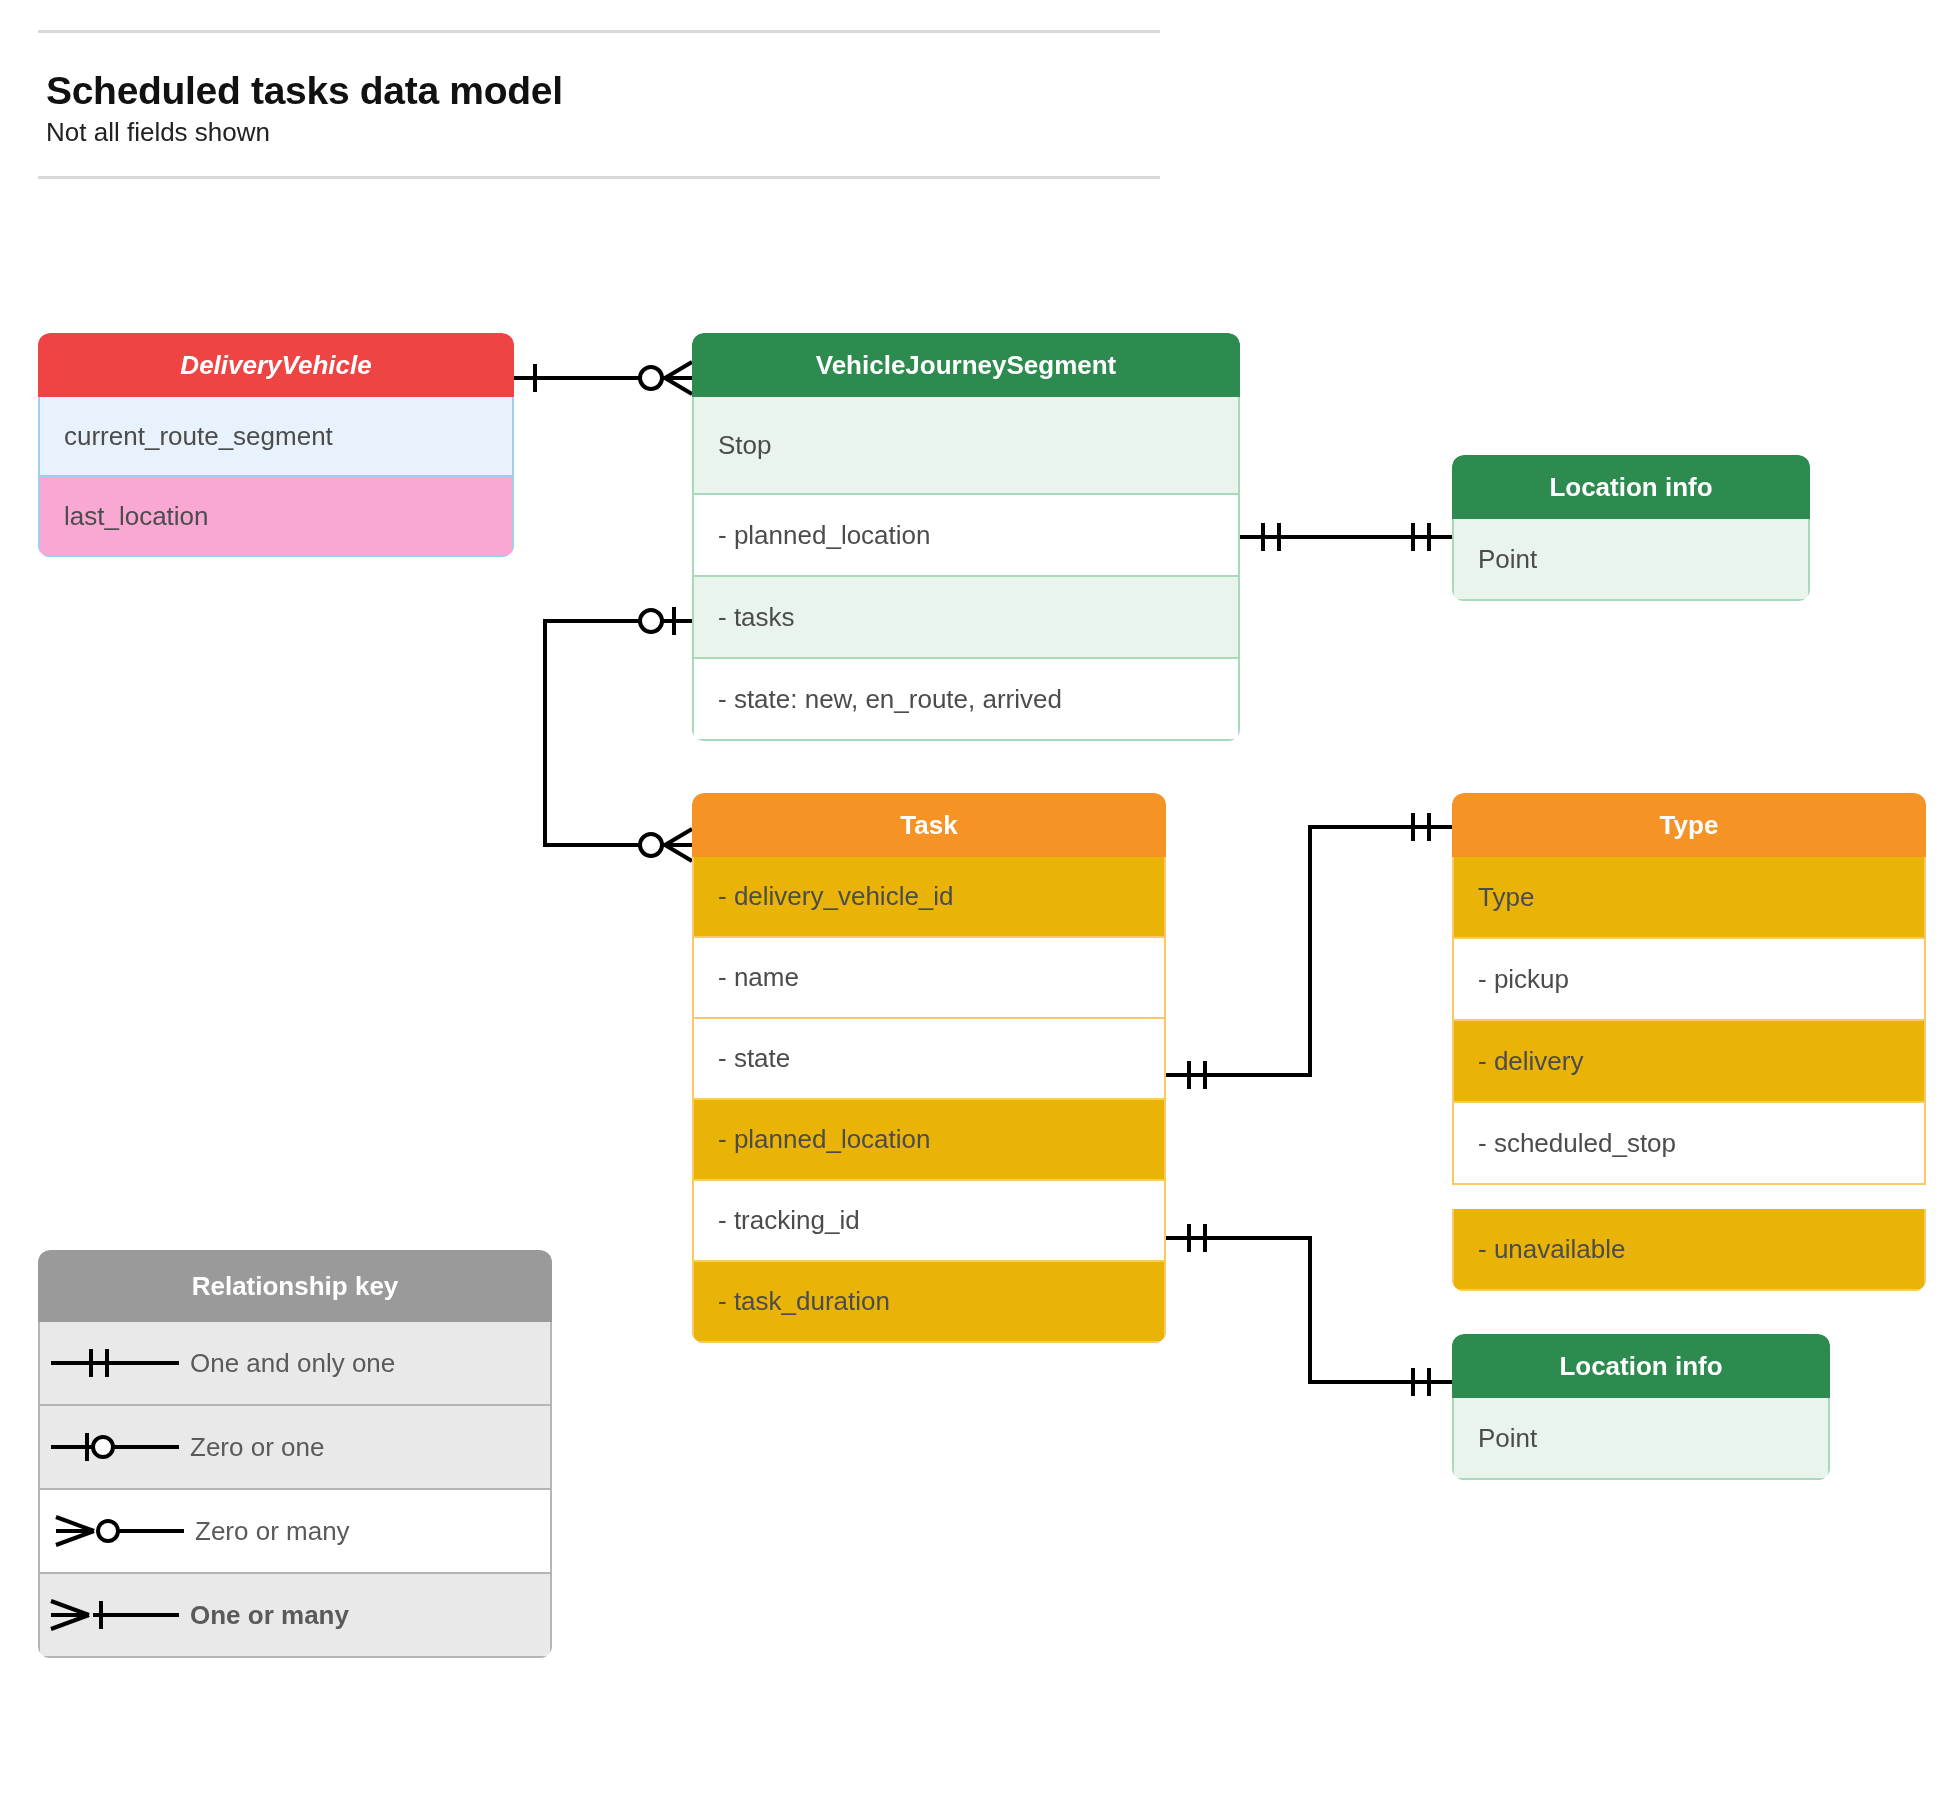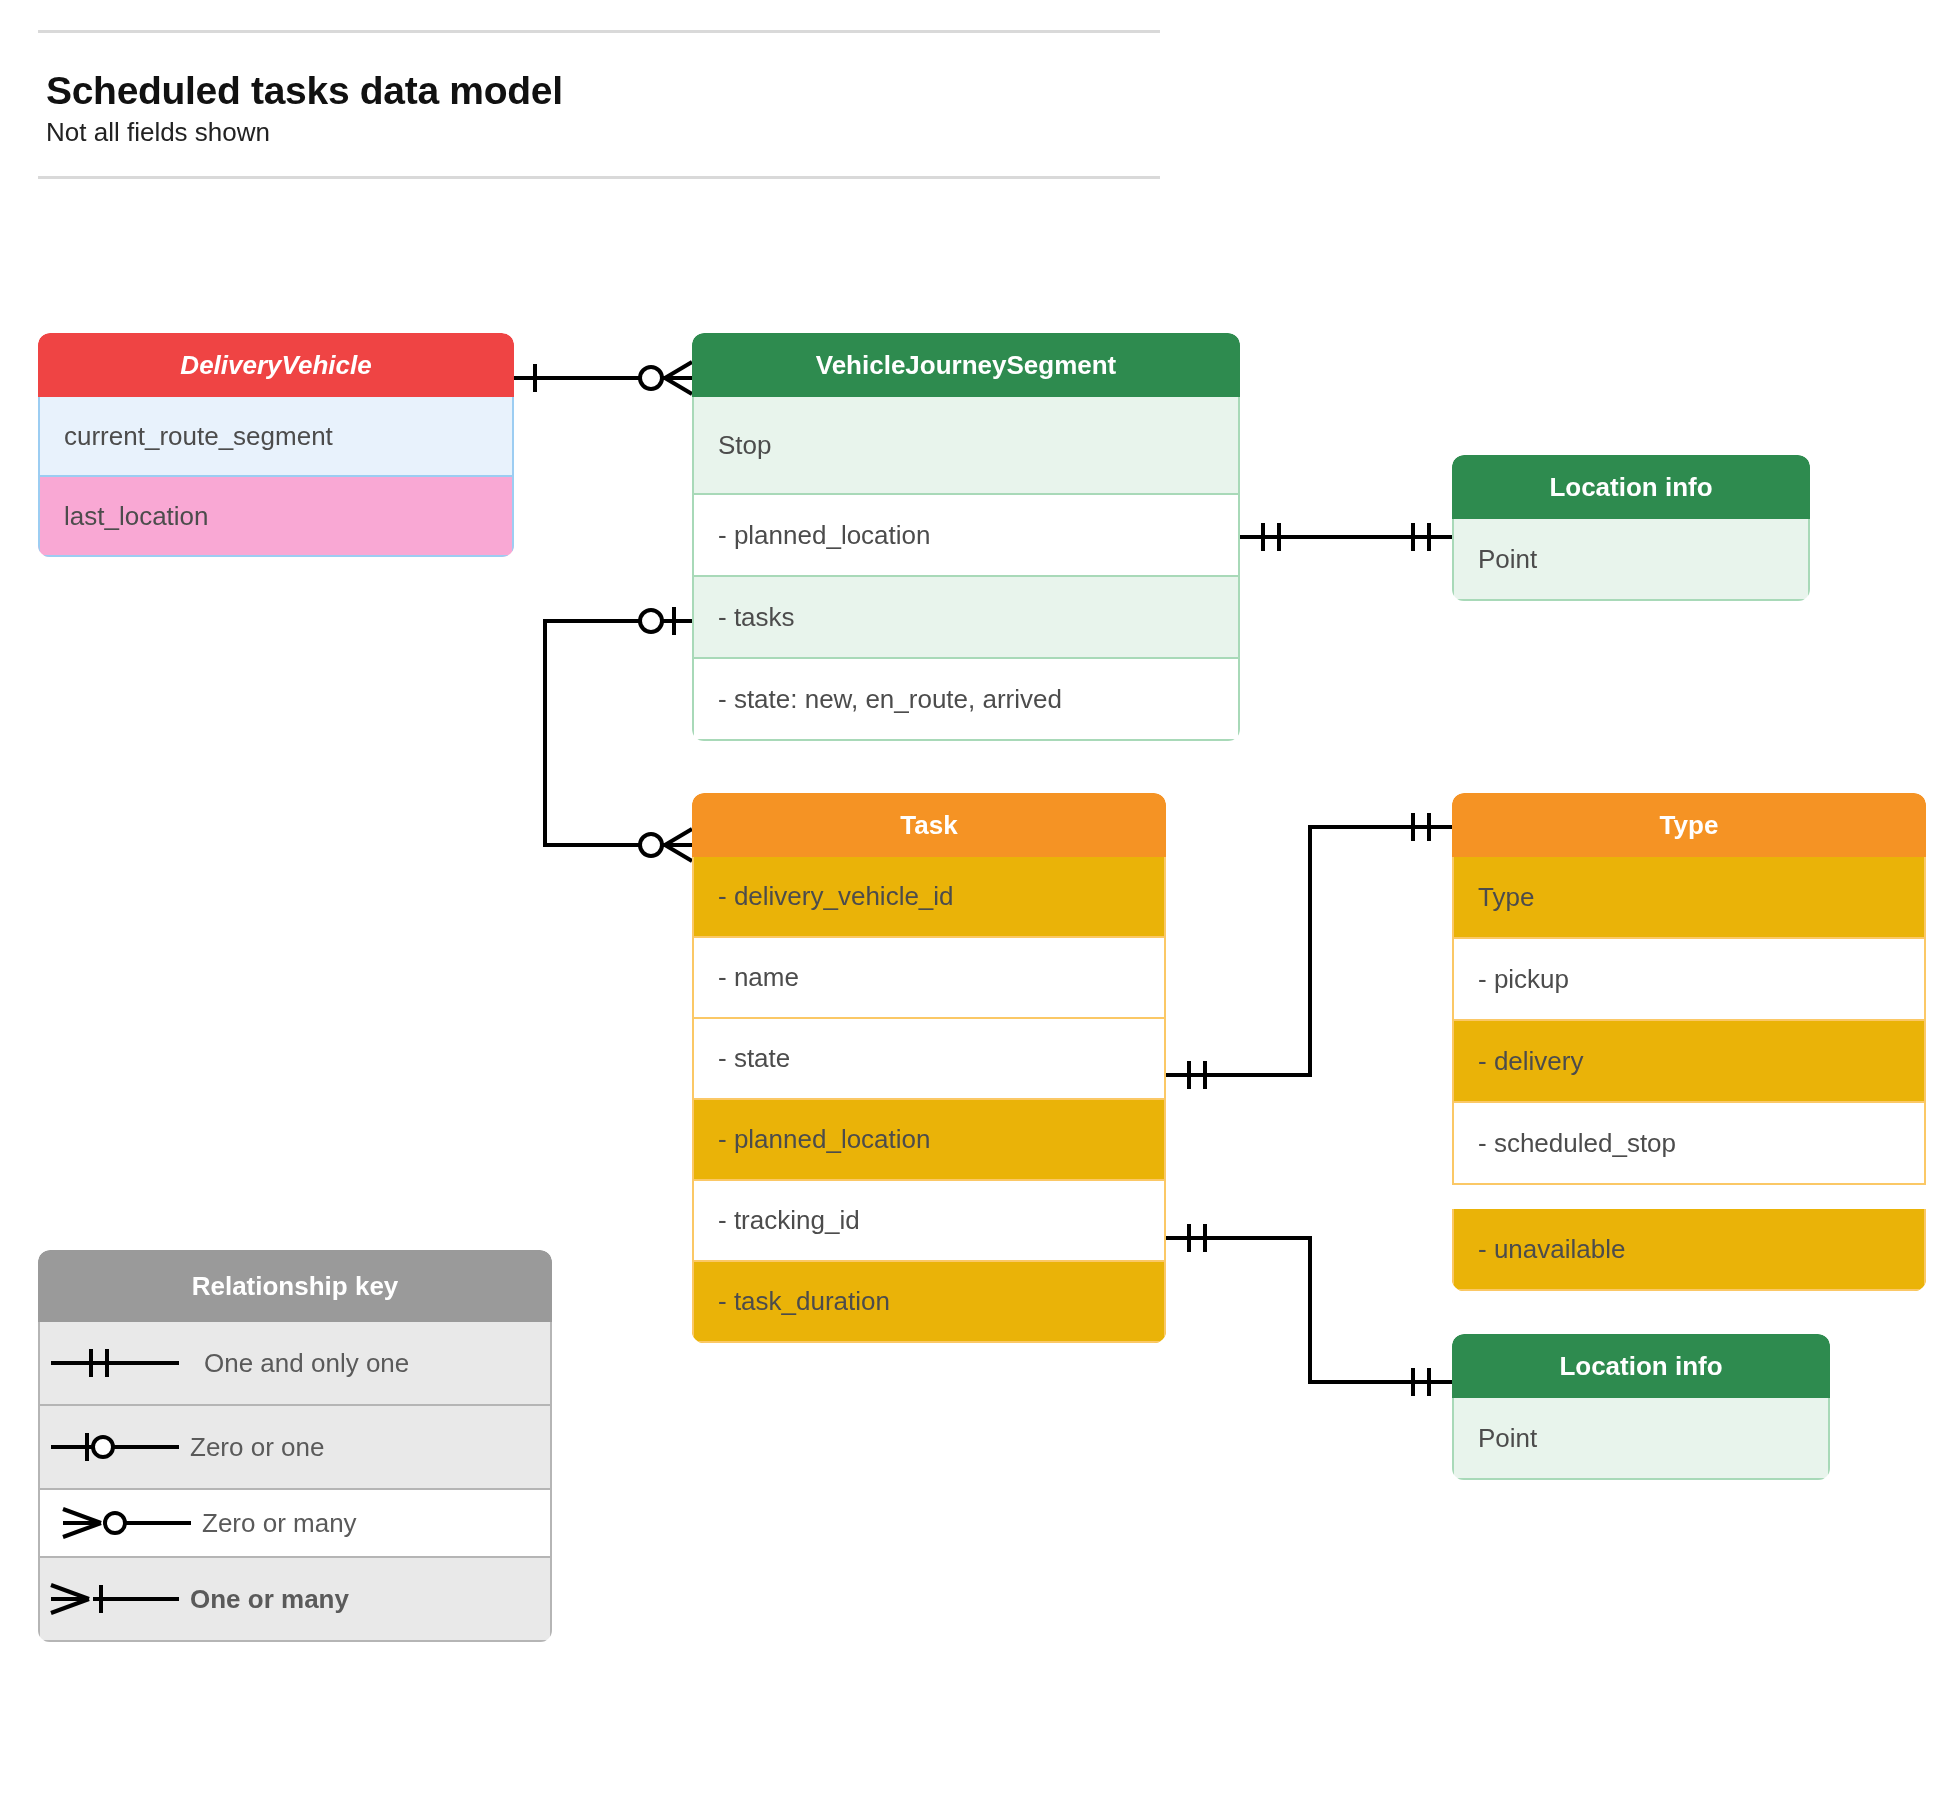--- a/index.html
+++ b/index.html
@@ -153,21 +153,21 @@
 </div>
 
 <div class="entity t-green" style="left:1452px;top:1334px;width:378px;">
   <div class="ent-head" style="height:64px;">Location info</div>
   <div class="ent-row alt" style="height:82px;">Point</div>
 </div>
 
 <div class="entity t-gray" style="left:38px;top:1250px;width:514px;">
   <div class="ent-head" style="height:72px;">Relationship key</div>
 
-  <div class="ent-row alt legend-row" style="height:84px;padding-left:0;gap:14px;">
+  <div class="ent-row alt legend-row" style="height:84px;padding-left:0;">
     <span class="legend-glyph">
       <svg width="140" height="40" viewBox="0 0 140 40">
         <g stroke="#000000" stroke-width="4" fill="none">
           <line x1="6" y1="20" x2="134" y2="20"></line>
           <line x1="46" y1="6" x2="46" y2="34"></line>
           <line x1="62" y1="6" x2="62" y2="34"></line>
         </g>
       </svg>
     </span>
     <span class="legend-label">One and only one</span>
@@ -180,21 +180,21 @@
         <g stroke="#000000" stroke-width="4" fill="none">
           <line x1="6" y1="20" x2="134" y2="20"></line>
           <line x1="42" y1="6" x2="42" y2="34"></line>
           <circle cx="58" cy="20" r="10" fill="#ffffff"></circle>
         </g>
       </svg>
     </span>
     <span class="legend-label">Zero or one</span>
   </div>
 
-  <div class="ent-row plain legend-row" style="height:68px;padding-left:12px;">
+  <div class="ent-row plain legend-row" style="height:84px;padding-left:5px;">
     <span class="legend-glyph">
       <svg width="140" height="40" viewBox="0 0 140 40">
         <g stroke="#000000" stroke-width="4" fill="none">
           <line x1="48" y1="20" x2="134" y2="20"></line>
           <line x1="6" y1="6" x2="44" y2="20"></line>
           <line x1="6" y1="20" x2="44" y2="20"></line>
           <line x1="6" y1="34" x2="44" y2="20"></line>
           <circle cx="58" cy="20" r="10" fill="#ffffff"></circle>
         </g>
       </svg>

